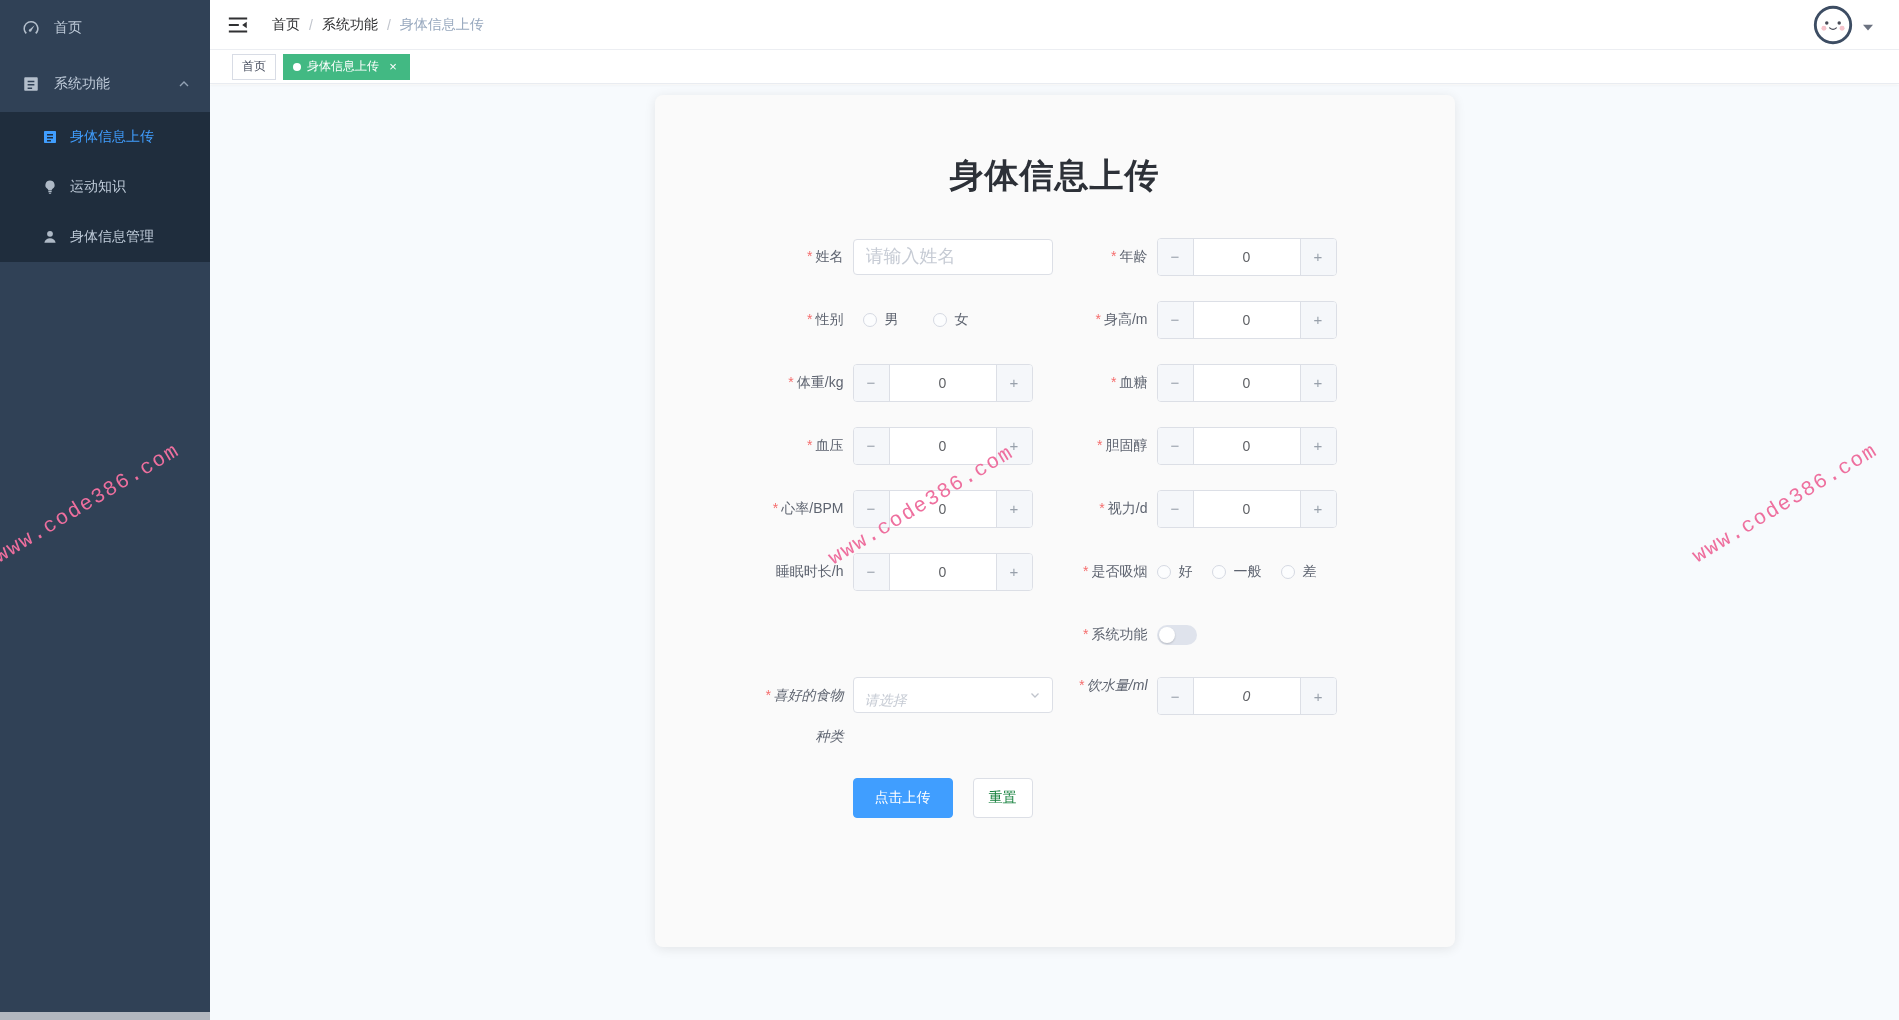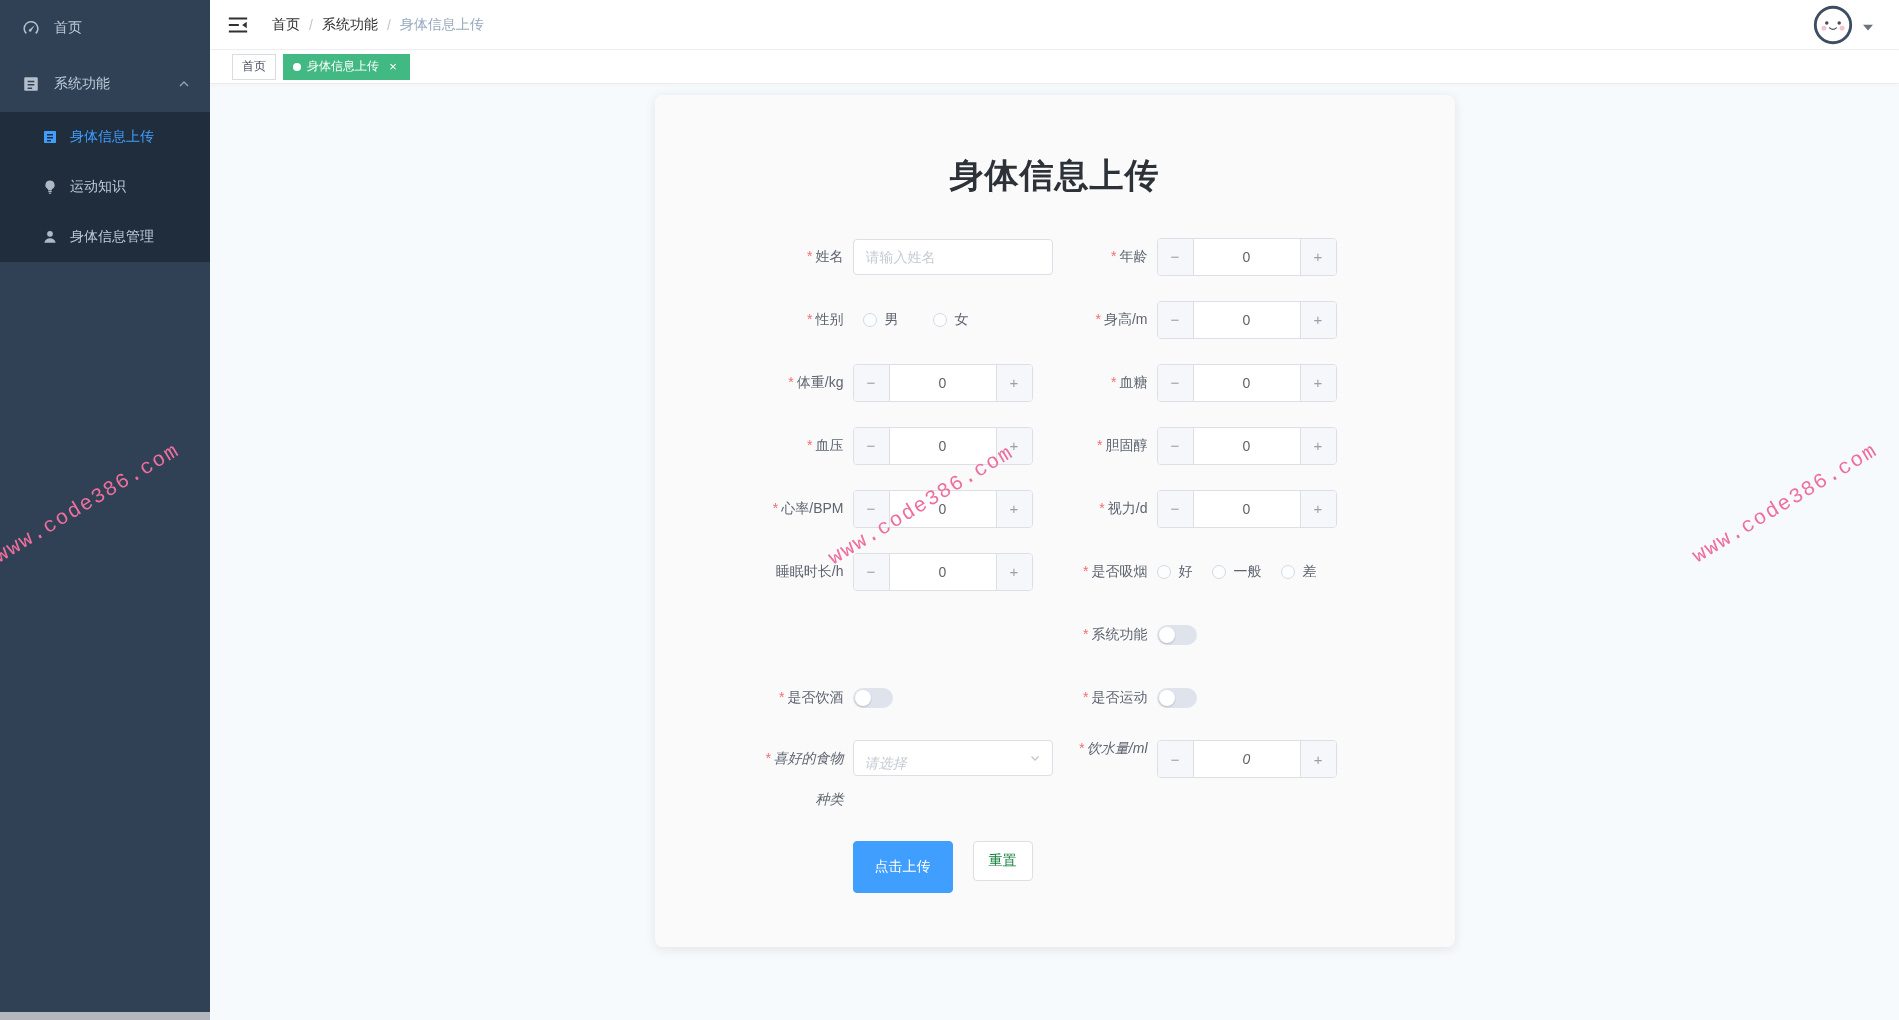--- a/index.html
+++ b/index.html
@@ -47,21 +47,21 @@
   .form-row.tall { height:100px; align-items:flex-start; padding-top:11px;font-style:italic; }
   .lb { width:143px; text-align:right; padding-right:9px; line-height:1.35; }
   .tall .lb { line-height:36px; }
   .lb .l2 { display:block; line-height:20px; margin-top:13px; }
   .fw-l { width:202px; display:flex; align-items:center; }
   .lb-r { width:102px; text-align:right; padding-right:9px; }
   .fw-r { width:190px; display:flex; align-items:center; }
   .spacer { width:345px; }
   .req { color:#f56c6c; margin-right:3px; font-size:14px; }
 
-  .txt { width:200px; height:36px; border:1px solid #dcdfe6; border-radius:4px; background:#fff; padding:0 12px; font-size:14px; color:#606266; outline:none; font-family:inherit; }
+  .txt { width:200px; height:36px; border:1px solid #dcdfe6; border-radius:4px; background:#fff; padding:0 12px; font-size:18px; color:#606266; outline:none; font-family:inherit; }
   .txt::placeholder { color:#c6cbd4; }
 
   .stepper { display:flex; width:180px; height:38px; border:1px solid #dcdfe6; border-radius:4px; background:#fff; overflow:hidden; }
   .st-btn { width:36px; background:#f5f7fa; color:#98a0ab; display:flex; align-items:center; justify-content:center; font-size:15px; cursor:pointer; user-select:none; }
   .st-dec { border-right:1px solid #dcdfe6; }
   .st-inc { border-left:1px solid #dcdfe6; }
   .st-val { flex:1; display:flex; align-items:center; justify-content:center; font-size:14px; color:#606266; background:#fff; }
 
   .radio-group { display:flex; align-items:center; }
   .radio { display:flex; align-items:center; cursor:pointer; }
@@ -70,21 +70,21 @@
   .quality-group { gap:19px; }
 
   .switch { width:40px; height:20px; border-radius:10px; background:#dfe3ec; position:relative; cursor:pointer; flex:0 0 auto; }
   .switch::after { content:""; position:absolute; top:2px; left:2px; width:16px; height:16px; border-radius:50%; background:#fff; box-shadow:0 1px 2px rgba(0,0,0,.18); }
 
   .select { width:200px; height:36px; border:1px solid #dcdfe6; border-radius:4px; background:#fff; display:flex; align-items:center; justify-content:space-between; padding:0 11px; cursor:pointer; }
   .select .ph { color:#c6cbd4; font-size:14px;margin-top:11px; }
   .select .sel-chev { color:#c0c4cc; display:inline-flex; }
 
   .btn-row { display:flex; margin-top:12px; padding-left:198px; }
-  .btn-primary { width:100px; height:52px; background:#409eff; border:1px solid #409eff; border-radius:4px; color:#fff; font-size:14px; cursor:pointer; font-family:inherit; }
+  .btn-primary { width:100px; height:40px; background:#409eff; border:1px solid #409eff; border-radius:4px; color:#fff; font-size:14px; cursor:pointer; font-family:inherit; }
   .btn-plain { width:60px; height:40px; background:#fff; border:1px solid #dcdfe6; border-radius:4px; color:#15803d; font-size:14px; margin-left:20px; cursor:pointer; font-family:inherit; }
 
   
   .wm { position:absolute; width:222px; text-align:center; font-family:"Liberation Mono","DejaVu Sans Mono",monospace; font-size:21px; letter-spacing:1.5px; color:#ee6f9e; transform:rotate(-31deg); z-index:999; pointer-events:none; white-space:nowrap; }
   .wm1 { left:-24px; top:492px; }
   .wm2 { left:810px; top:494px; }
   .wm3 { left:1674px; top:492px; }
 </style>
 </head>
 <body>
@@ -319,30 +319,20 @@
         </div>
 
         <div class="form-row">
           <div class="spacer"></div>
           <div class="lb-r"><span class="req">*</span><span>系统功能</span></div>
           <div class="fw-r">
             <span class="switch"></span>
           </div>
         </div>
 
-        <div class="form-row">
-          <div class="lb"><span class="req">*</span><span>是否饮酒</span></div>
-          <div class="fw-l">
-            <span class="switch"></span>
-          </div>
-          <div class="lb-r"><span class="req">*</span><span>是否运动</span></div>
-          <div class="fw-r">
-            <span class="switch"></span>
-          </div>
-        </div>
 
         <div class="form-row tall">
           <div class="lb">
             <span class="req">*</span><span>喜好的食物</span>
             <span class="l2">种类</span>
           </div>
           <div class="fw-l">
             <div class="select">
               <span class="ph">请选择</span>
               <span class="sel-chev">

